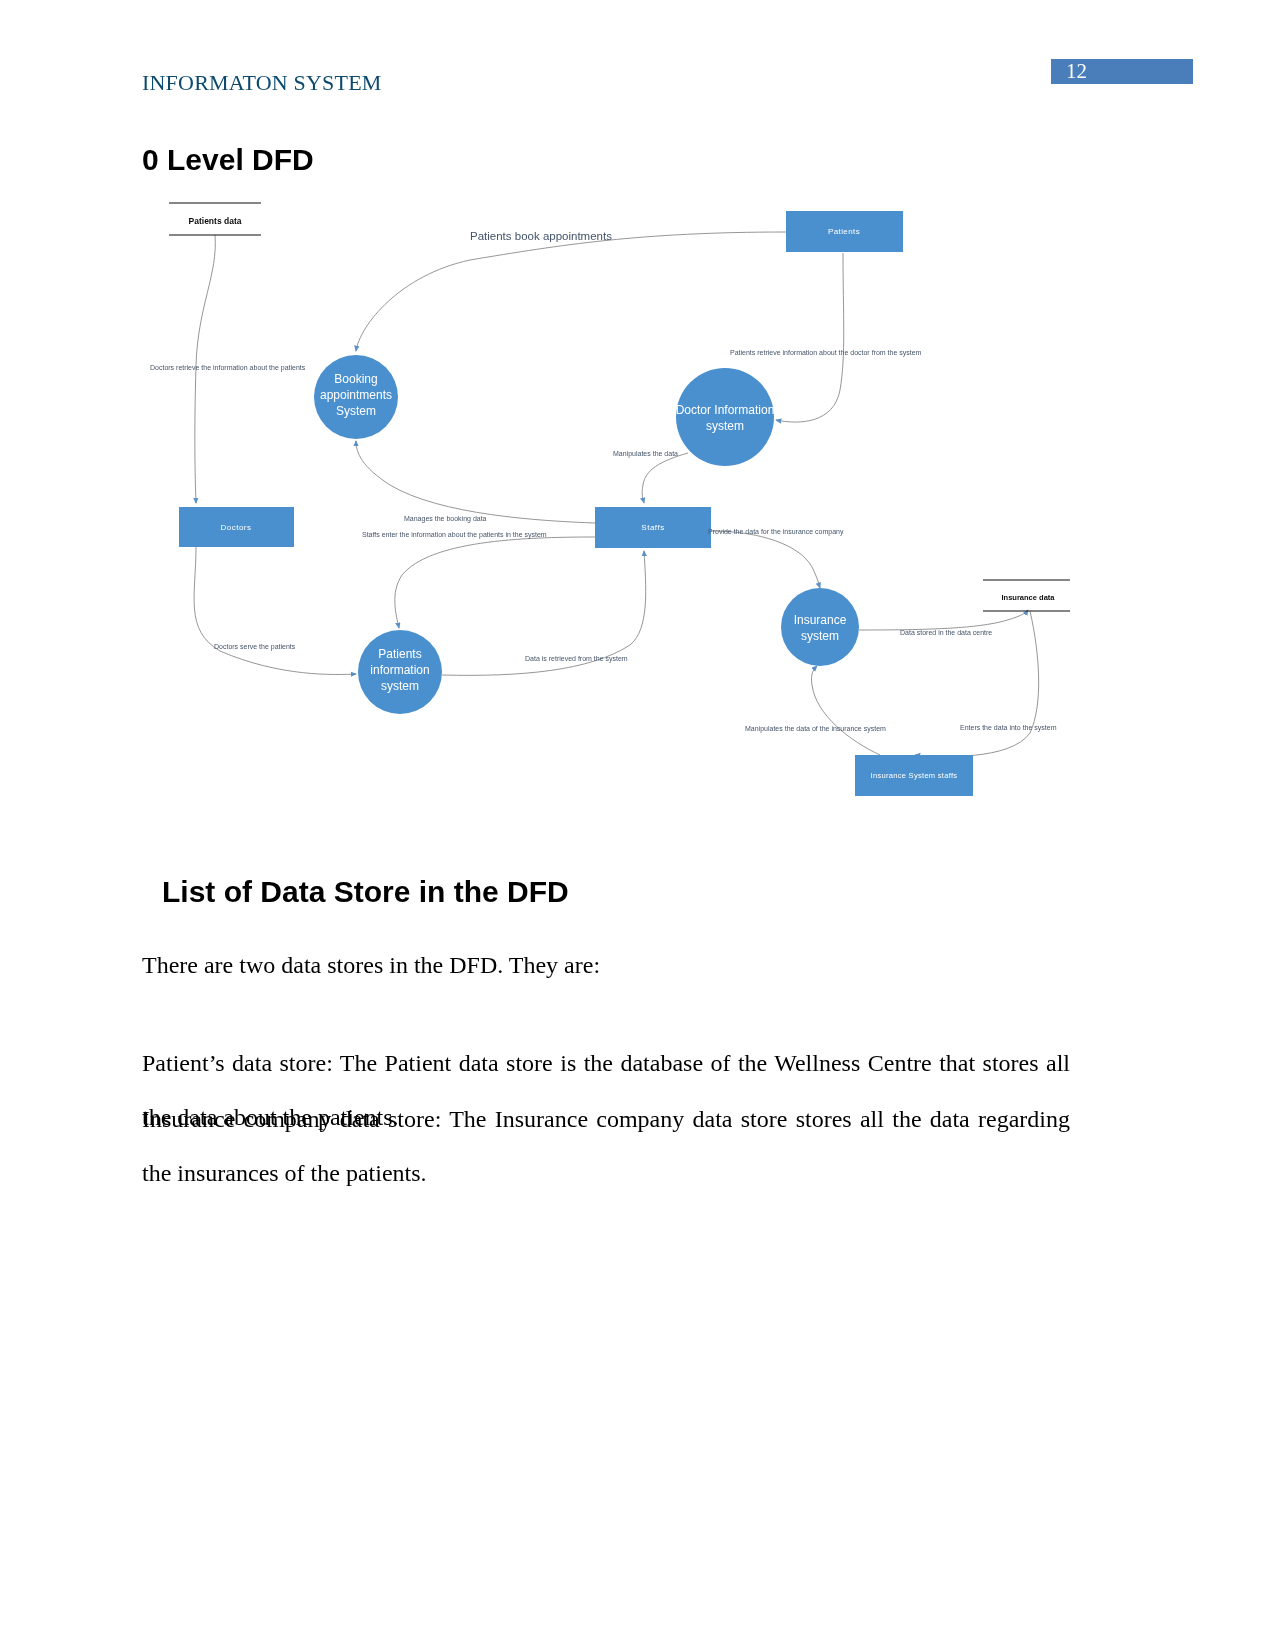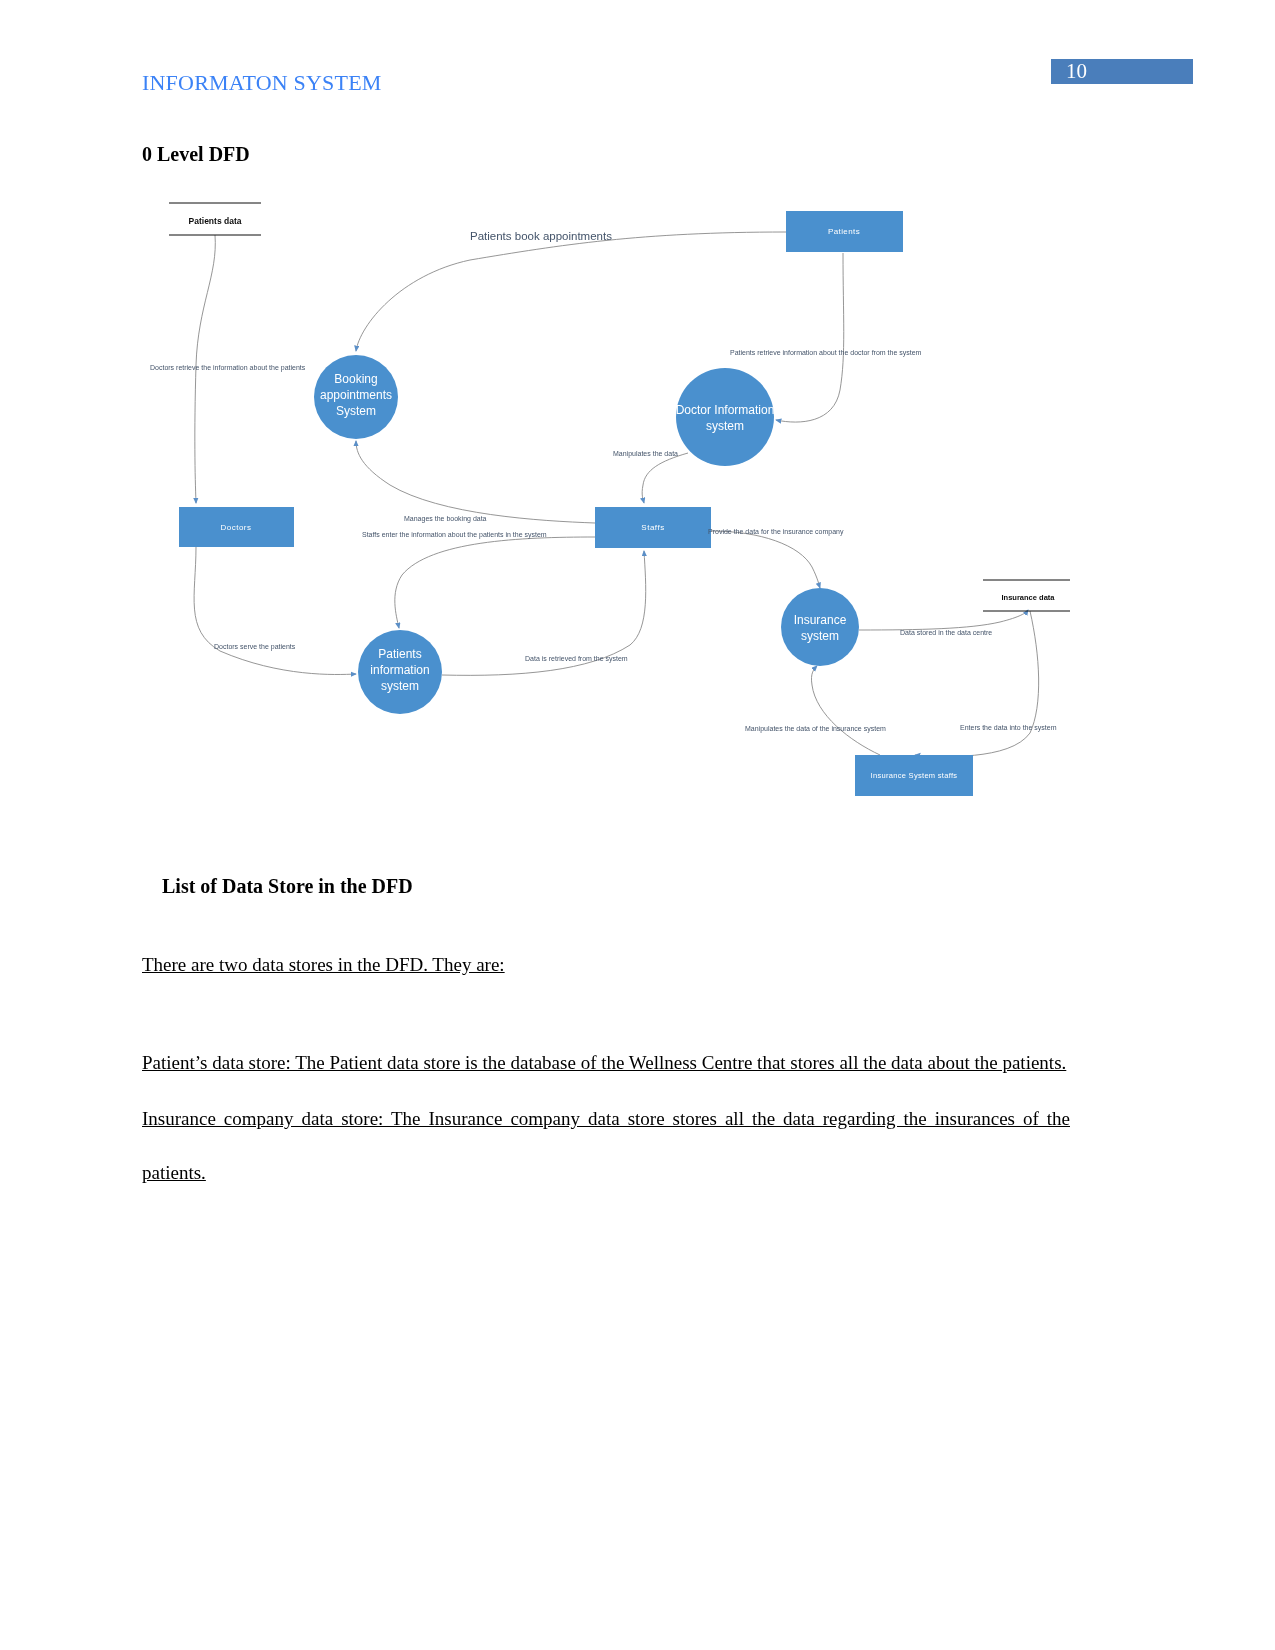--- a/index.html
+++ b/index.html
@@ -21,21 +21,21 @@
     left: 0; top: 0;
     width: 1275px;
     height: 110px;
   }
   #header-title {
     position: absolute;
     left: 142px;
     top: 70px;
     font-size: 22px;
     letter-spacing: 0.2px;
-    color: #3b82f6;
+    color: #0c4a6e;
     white-space: nowrap;
   }
   #page-badge {
     position: absolute;
     left: 1051px;
     top: 59px;
     width: 142px;
     height: 25px;
     background: #4a7ebb;
   }
@@ -44,34 +44,33 @@
     left: 1066px;
     top: 59px;
     font-size: 21px;
     color: #ffffff;
     line-height: 25px;
   }
 
   
   .doc-h1 {
     position: absolute;
-    font-family: Liberation Serif, serif;
+    font-family: Liberation Sans, sans-serif;
     font-weight: bold;
-    font-size: 20px;
+    font-size: 30px;
     color: #000000;
     white-space: nowrap;
   }
   .doc-p {
     position: absolute;
     font-family: "Liberation Serif", serif;
-    font-size: 19px;
+    font-size: 24px;
     line-height: 54px;
     color: #000000;
     text-align: justify;
-    text-decoration: underline;
   }
 
   
   #dfd-figure {
     position: absolute;
     left: 140px;
     top: 185px;
     width: 930px;
     height: 640px;
   }
@@ -95,21 +94,21 @@
     font-weight: bold;
     fill: #0d0d0d;
   }
 </style>
 </head>
 <body>
 
 <div id="doc-header">
   <div id="header-title">INFORMATON SYSTEM</div>
   <div id="page-badge"></div>
-  <div id="page-badge-num">10</div>
+  <div id="page-badge-num">12</div>
 </div>
 
 <div class="doc-h1" style="left:142px; top:143px;">0 Level DFD</div>
 
 <div id="dfd-figure">
   <svg width="930" height="640" viewBox="0 0 930 640" xmlns="http://www.w3.org/2000/svg">
     <defs>
       <marker id="ah" markerWidth="9" markerHeight="9" refX="6" refY="3" orient="auto" markerUnits="strokeWidth">
         <path d="M0,0 L0,6 L7,3 z" fill="#5b8fc7"></path>
       </marker>

